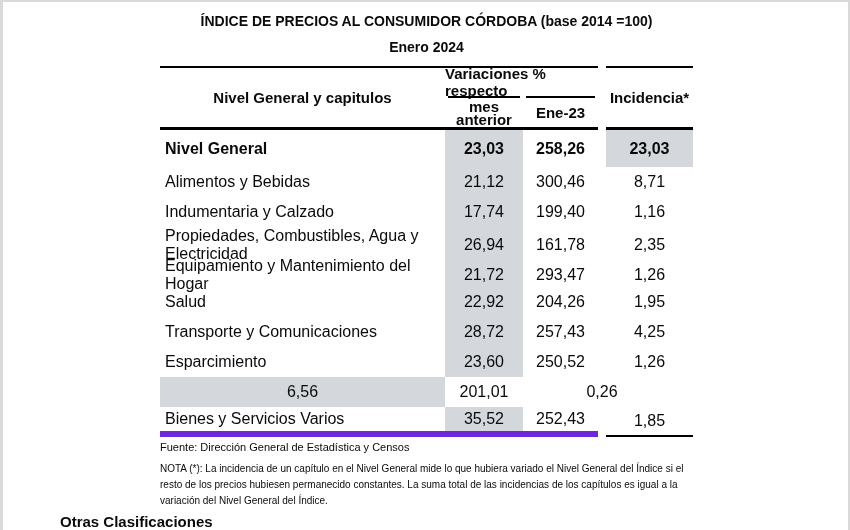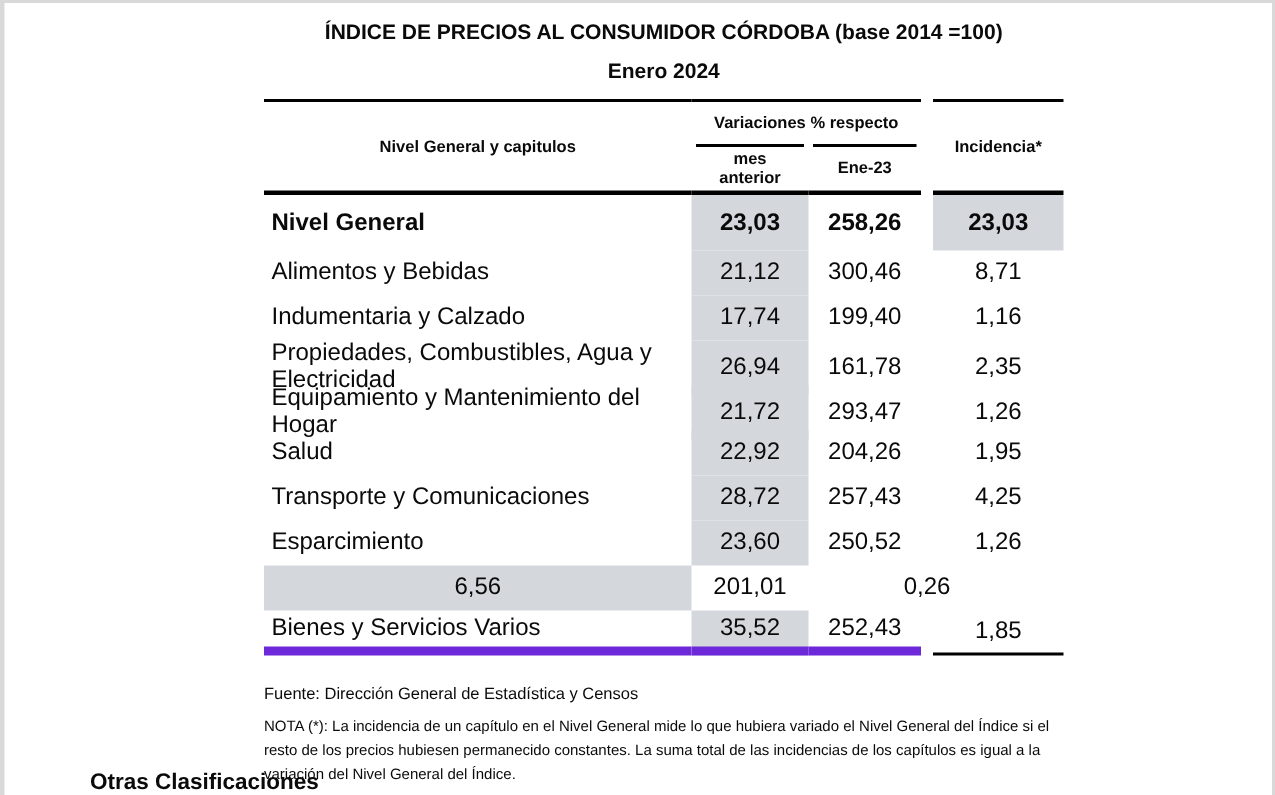--- a/index.html
+++ b/index.html
@@ -3,28 +3,28 @@
 <meta charset="utf-8">
 <style>
   * { margin:0; padding:0; box-sizing:border-box; }
   html,body { background:#fff; }
   .screen {
     position:relative; width:850px; height:530px; overflow:hidden;
     background:#ffffff;
     border-top:2px solid #d9d9d9; border-left:3px solid #d9d9d9; border-right:2px solid #d9d9d9;
     font-family:"Liberation Sans", sans-serif; color:#0a0a0a;
   }
-  .content { position:absolute; left:173px; top:10px; width:533px; }
+  .content { position:absolute; left:157px; top:10px; width:533px; }
   .title { font-size:14px; font-weight:bold; text-align:center; line-height:18px; letter-spacing:0; }
   .subtitle { font-size:14px; font-weight:bold; text-align:center; line-height:18px; margin-top:8px; }
 
   .grid5 { display:grid; grid-template-columns:285px 78px 75px 8px 87px; }
 
   .thead { margin-top:10px; grid-template-rows:30px 34px; }
-  .thead .hc { font-weight:bold; font-size:11px; }
+  .thead .hc { font-weight:bold; font-size:15px; }
   .h-label { grid-column:1; grid-row:1/3; border-top:2px solid #000; border-bottom:3px solid #000;
              display:flex; align-items:center; justify-content:center; }
   .h-group { grid-column:2/4; grid-row:1; border-top:2px solid #000;
              display:flex; align-items:center; justify-content:center; }
   .h-sub { display:flex; flex-direction:column; border-bottom:3px solid #000; }
   .h-mes { grid-column:2; grid-row:2; }
   .h-ene { grid-column:3; grid-row:2; }
   .subline { border-top:2px solid #000; margin:0 3px; height:0; }
   .subtext { flex:1; display:flex; align-items:center; justify-content:center;
              text-align:center; white-space:pre-line; line-height:13px; }
@@ -34,21 +34,21 @@
   .trow { height:30px; font-size:16px; }
   .trow.first { height:37px; font-weight:bold; }
   .trow .c { display:flex; align-items:center; }
   .trow .label { padding-left:5px; }
   .trow .num { justify-content:center; }
   .trow .mes { background:#d4d8dd; }
   .trow.first .inc { background:#d4d8dd; }
   .trow.last .label, .trow.last .mes, .trow.last .ene { border-bottom:6px solid #6d28d9; }
   .trow.last .inc { border-bottom:2px solid #000; }
 
-  .fuente { margin-top:20px; font-size:11px; }
+  .fuente { margin-top:4px; font-size:11px; }
   .nota { margin-top:8px; font-size:10px; line-height:16px; width:533px; }
   .other-section { position:absolute; left:57px; top:511px; font-size:15px; font-weight:bold; }
 </style>
 </head>
 <body>
 
 <div class="screen">
   <div class="content">
 
     <div class="title">ÍNDICE DE PRECIOS AL CONSUMIDOR CÓRDOBA (base 2014 =100)</div>

